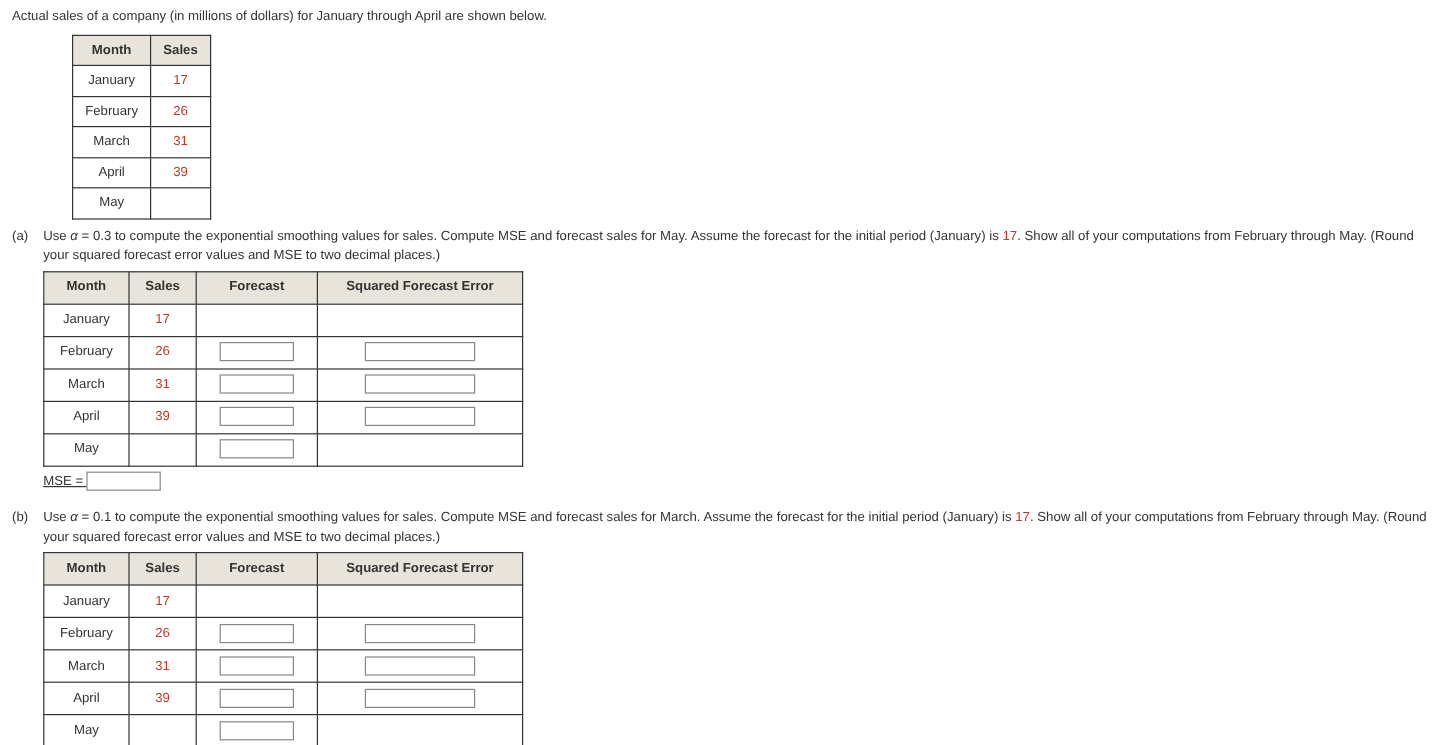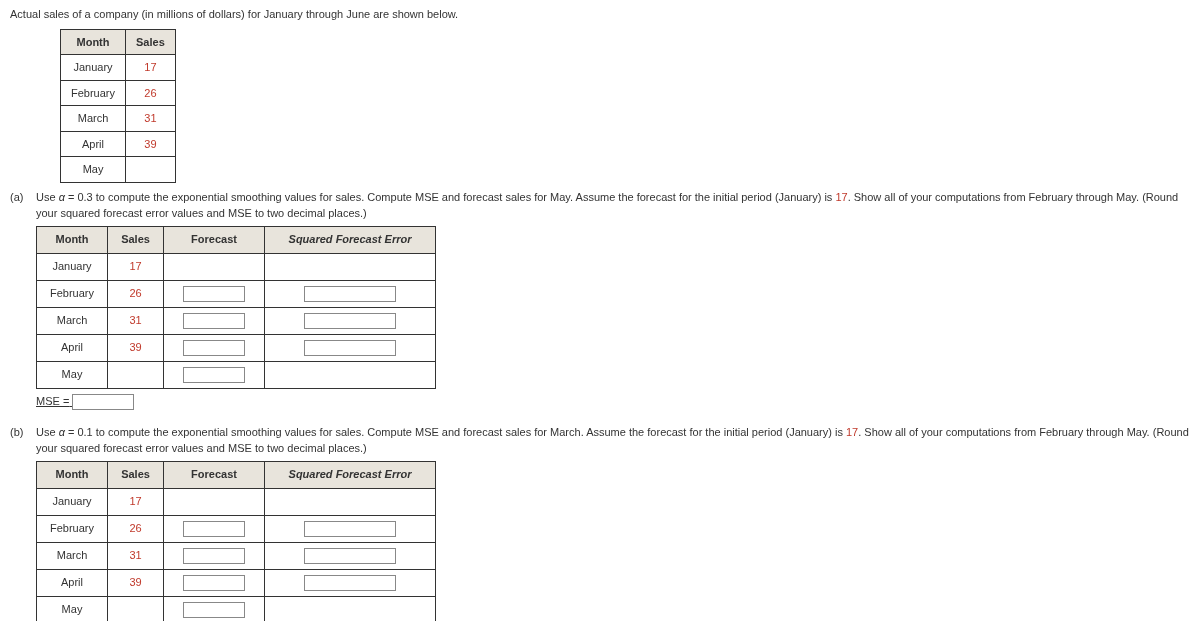--- a/index.html
+++ b/index.html
@@ -51,39 +51,39 @@
     vertical-align: middle;
     height: 18px;
   }
   table.work th {
     background: #e8e4dc;
     font-weight: bold;
   }
   table.work th.month { min-width: 50px; }
   table.work th.sales { min-width: 35px; }
   table.work th.fore  { min-width: 80px; }
-  table.work th.sqerr { min-width: 150px; font-style: italic; }
+  table.work th.sqerr { min-width: 150px; }
   .inputbox {
     display: inline-block;
     border: 1px solid #888;
     background: #fff;
     width: 60px;
     height: 14px;
     vertical-align: middle;
   }
   .inputbox.wide { width: 90px; }
   .mse-line {
     margin: 4px 0 8px 0;
     text-decoration: underline;
   }
 </style>
 </head>
 <body>
 
-<div class="intro">Actual sales of a company (in millions of dollars) for January through June are shown below.</div>
+<div class="intro">Actual sales of a company (in millions of dollars) for January through April are shown below.</div>
 
 <table class="data">
   <thead>
     <tr>
       <th>Month</th>
       <th>Sales</th>
     </tr>
   </thead>
   <tbody>
     <tr>

